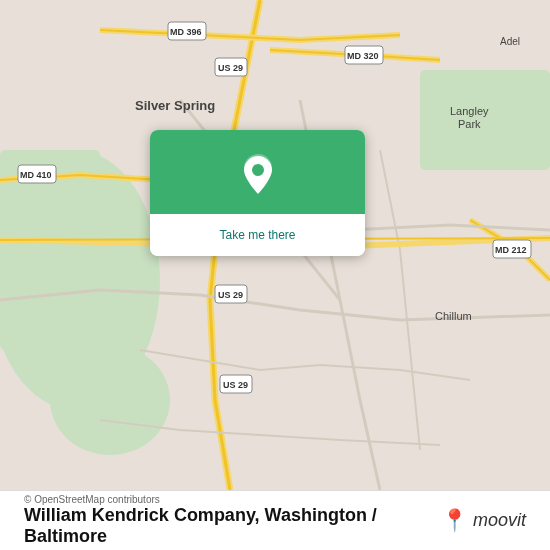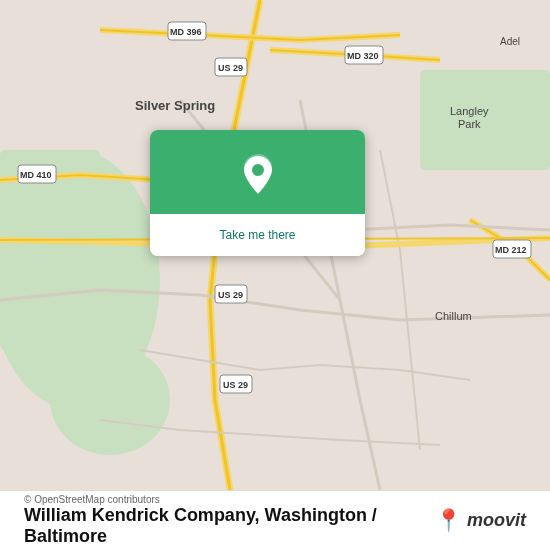--- a/index.html
+++ b/index.html
@@ -103,21 +103,21 @@
       gap: 4px;
     }
 
     #moovit-pin {
       color: #f05a28;
       font-size: 22px;
     }
 
     #moovit-text {
       font-size: 18px;
-      font-weight: bold;
+      font-weight: normal;
       color: #333;
       font-style: italic;
     }
   </style>
 </head>
 <body>
 
 <div id="map-container">
   <svg id="map-svg" viewBox="0 0 550 490" xmlns="http://www.w3.org/2000/svg">
 

